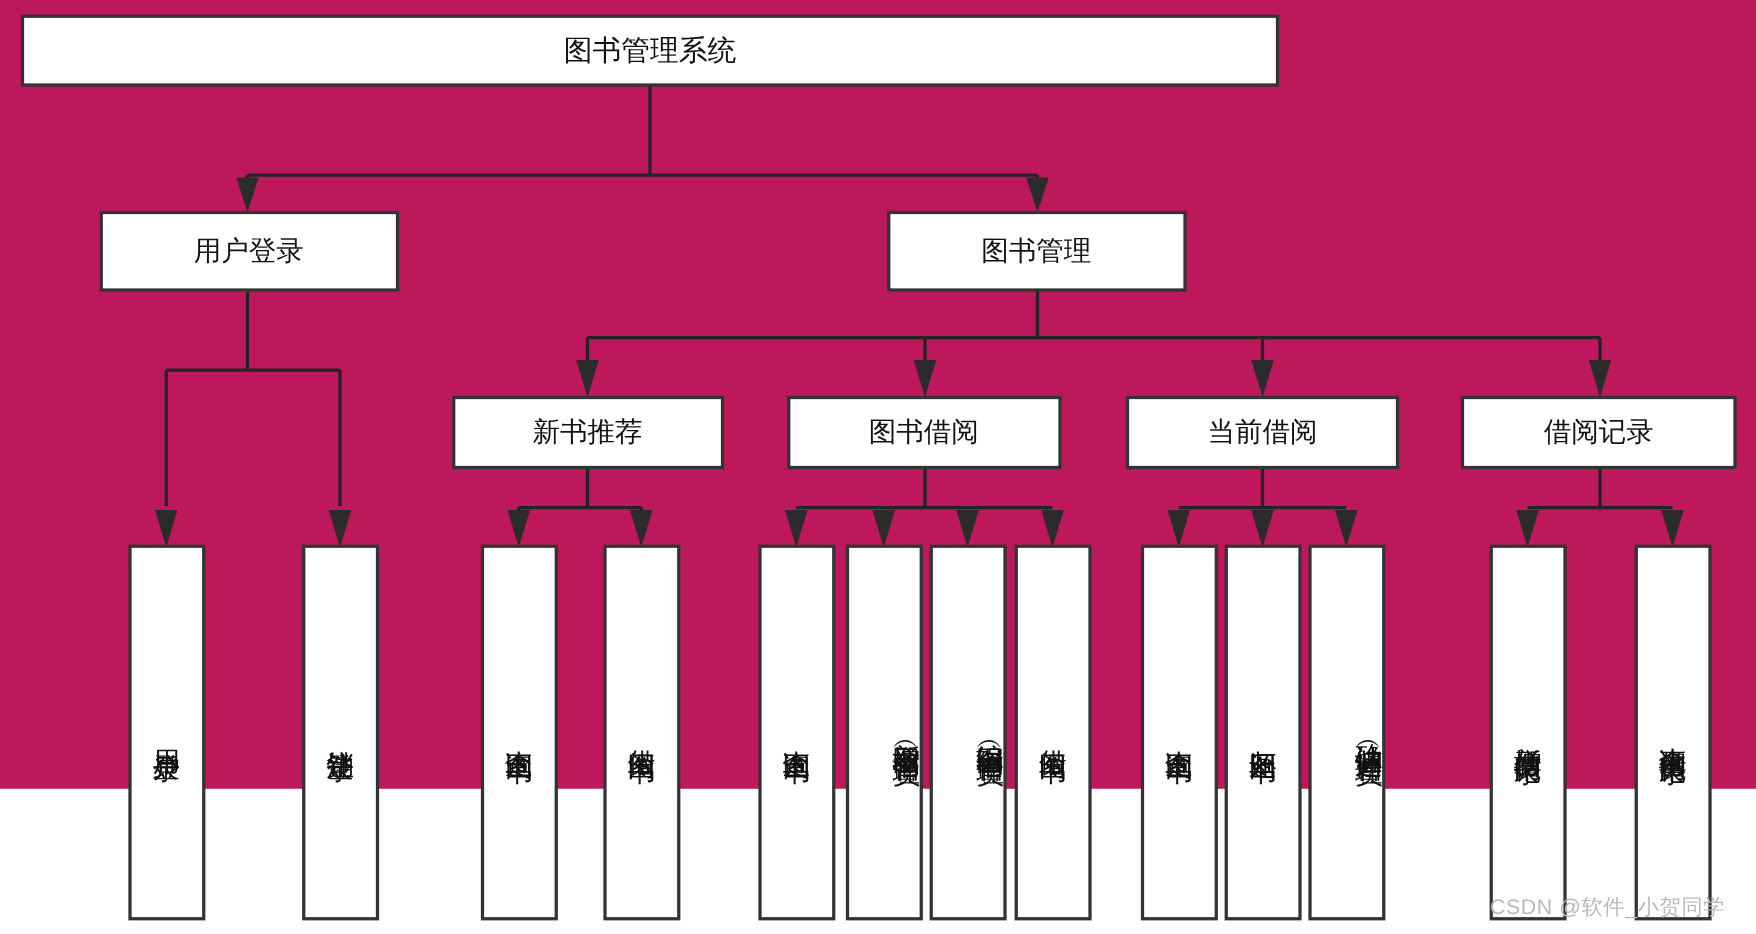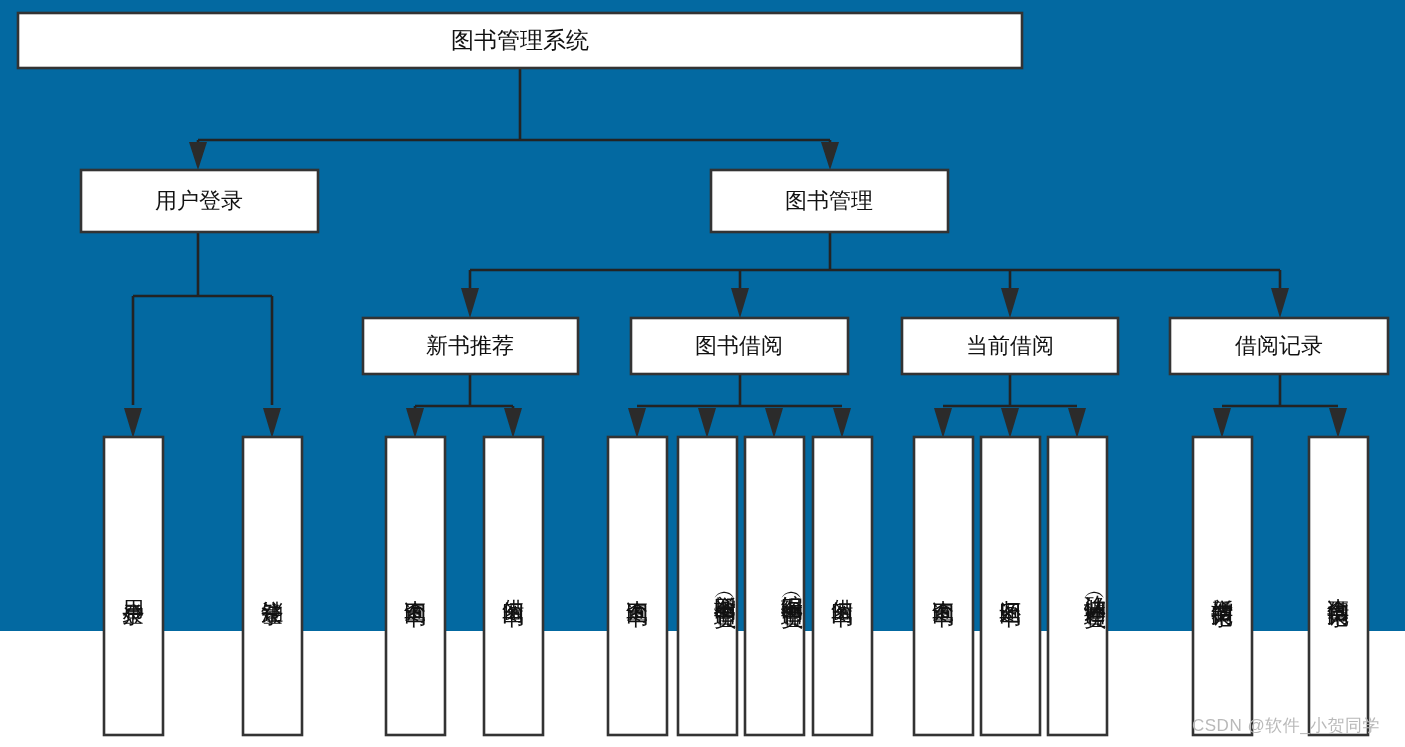--- a/index.html
+++ b/index.html
@@ -10,21 +10,21 @@
   body {
     width: 1405px;
     height: 747px;
     font-family: "Liberation Sans", "DejaVu Sans", sans-serif;
     overflow: hidden;
   }
   #diagram-root {
     position: relative;
     width: 1405px;
     height: 631px;
-    background: #0369a1;
+    background: #be185d;
   }
   svg#tree-svg {
     position: absolute;
     left: 0;
     top: 0;
     width: 1405px;
     height: 747px;
   }
   .node-box {
     fill: #ffffff;

